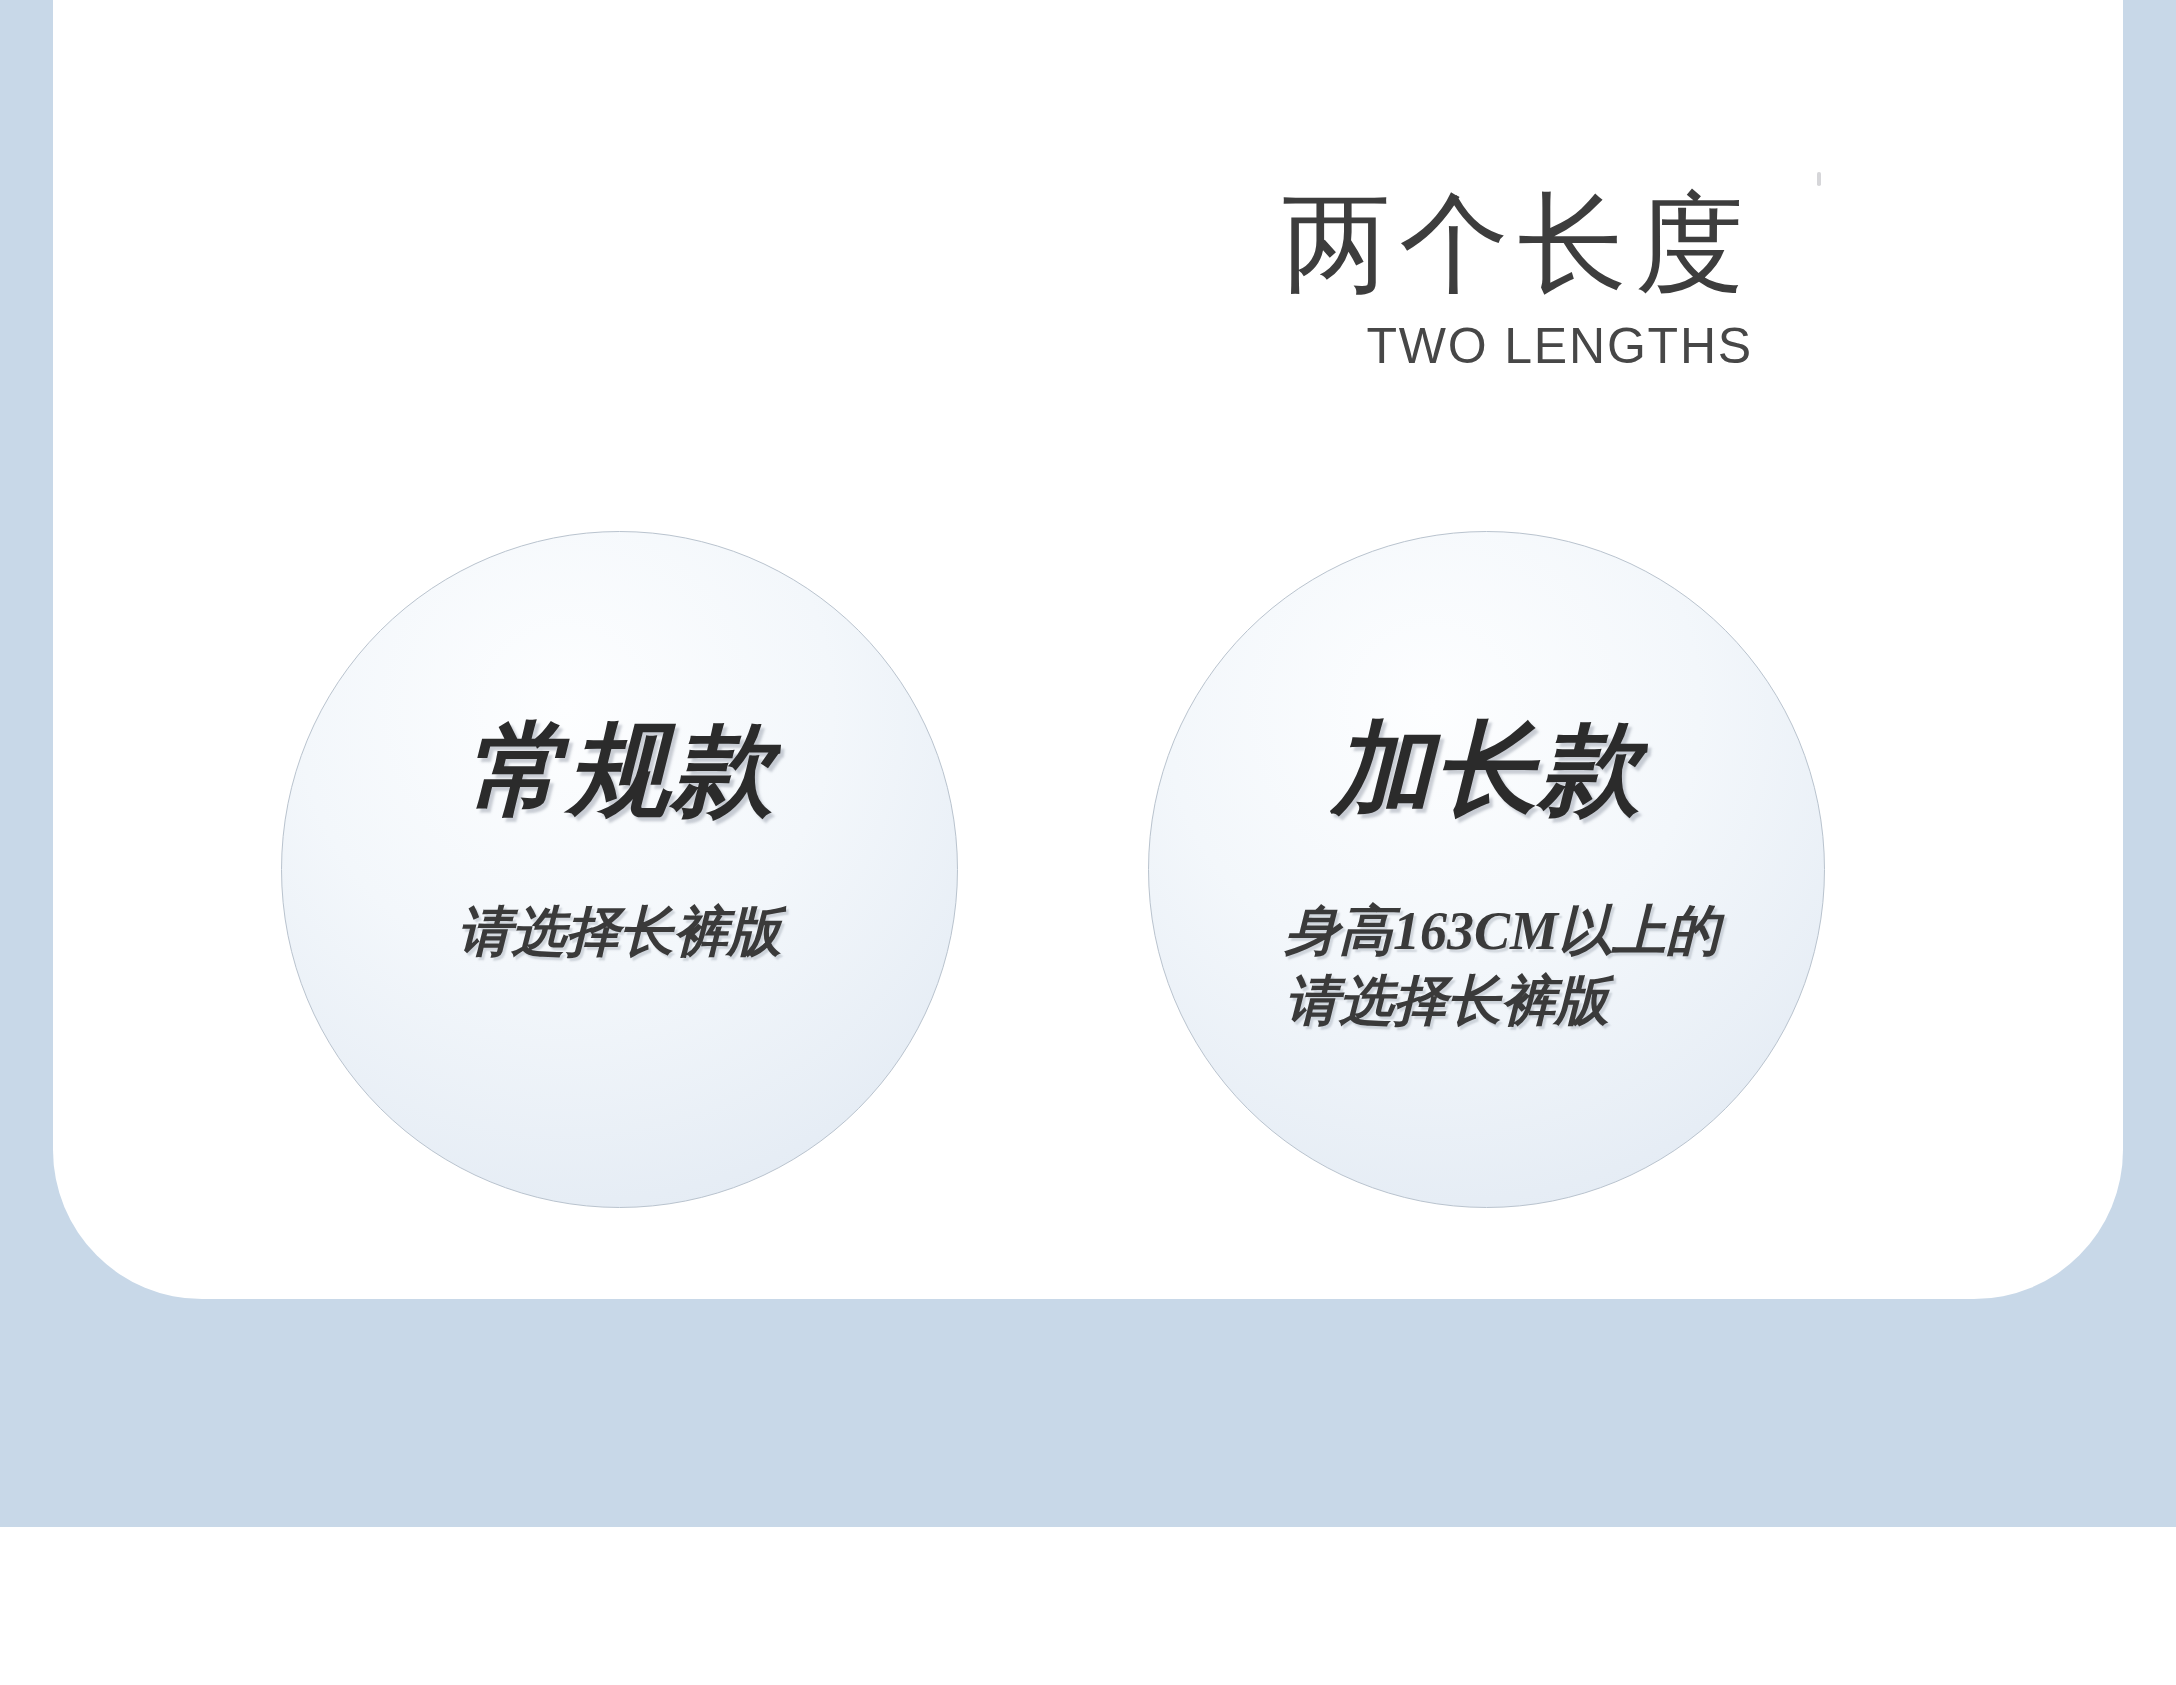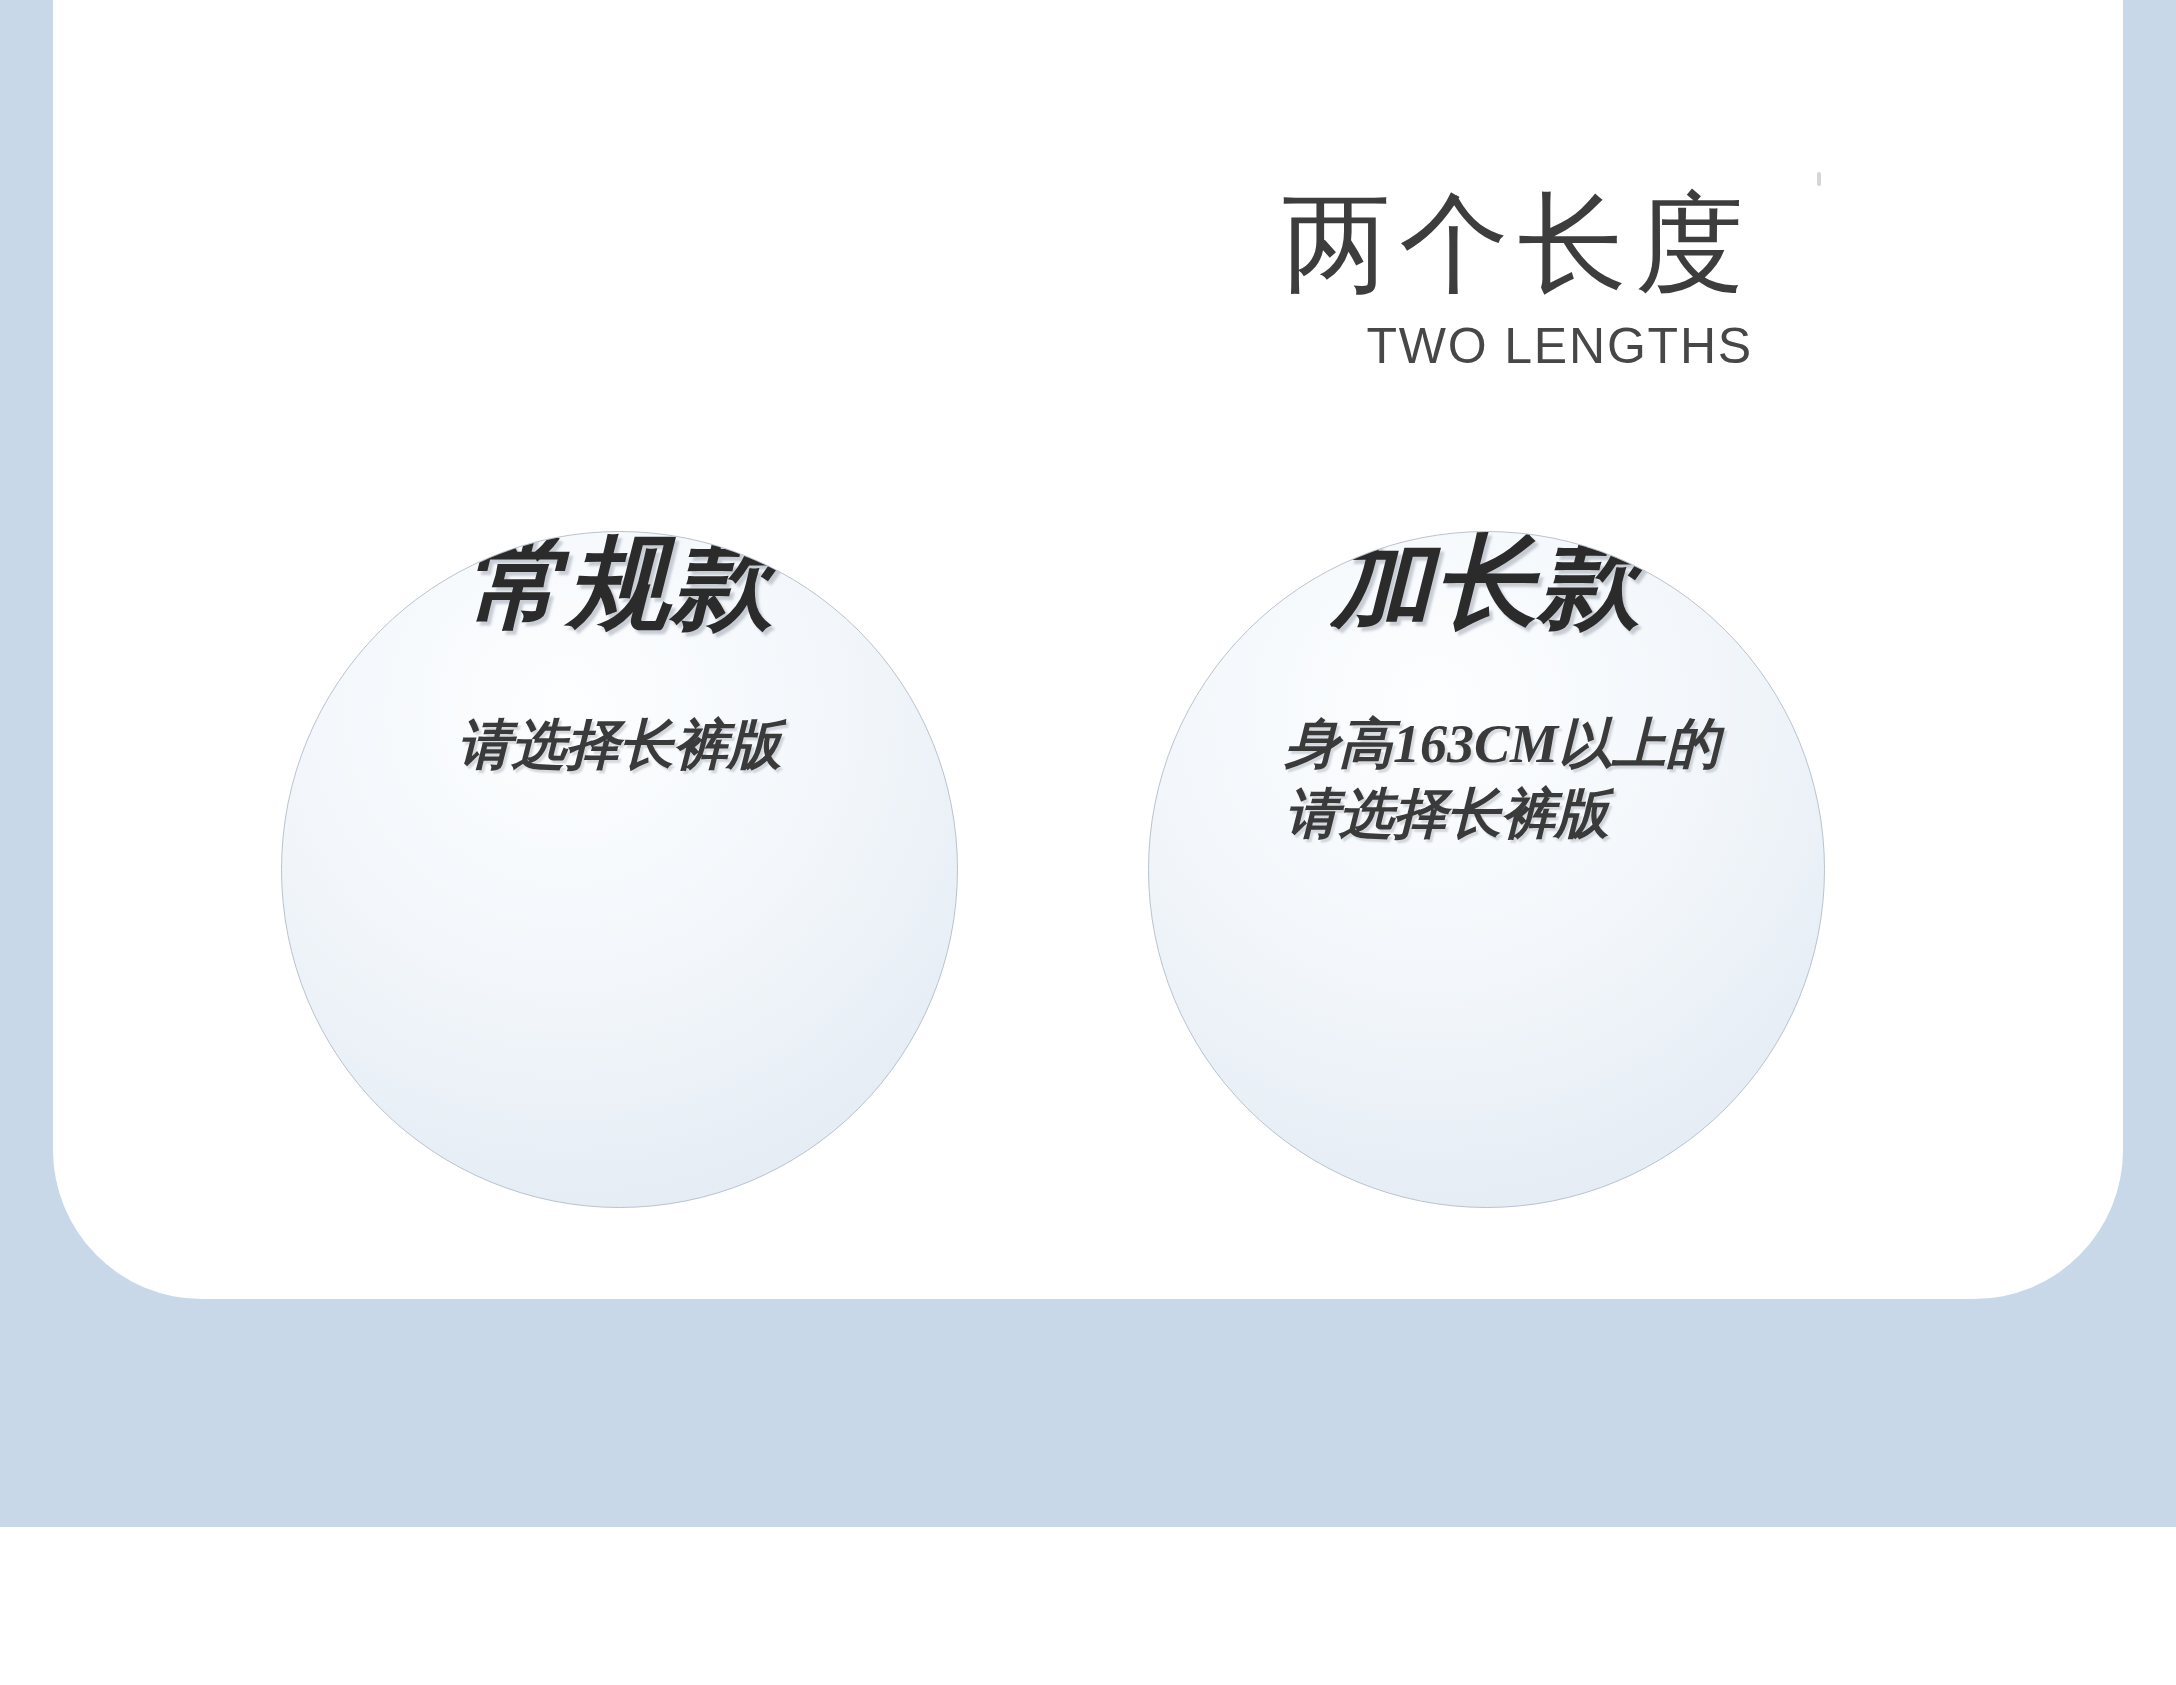--- a/index.html
+++ b/index.html
@@ -84,20 +84,21 @@
     box-sizing: border-box;
     display: flex;
     flex-direction: column;
     align-items: center;
     overflow: hidden;
   }
   .circle--left  { left: 281px; }
   .circle--right { left: 1148px; font-family: Liberation Serif, serif; }
 
   .circle-heading {
+    margin-top: 187px;
     font-size: 102px;
     line-height: 1.0;
     font-weight: bold;
     font-style: italic;
     letter-spacing: 1.8px;
     color: #2b2b2b;
     white-space: nowrap;
     text-shadow: 3.5px 4.4px 2.6px rgba(120,130,145,0.38);
   }
   .circle-sub {

